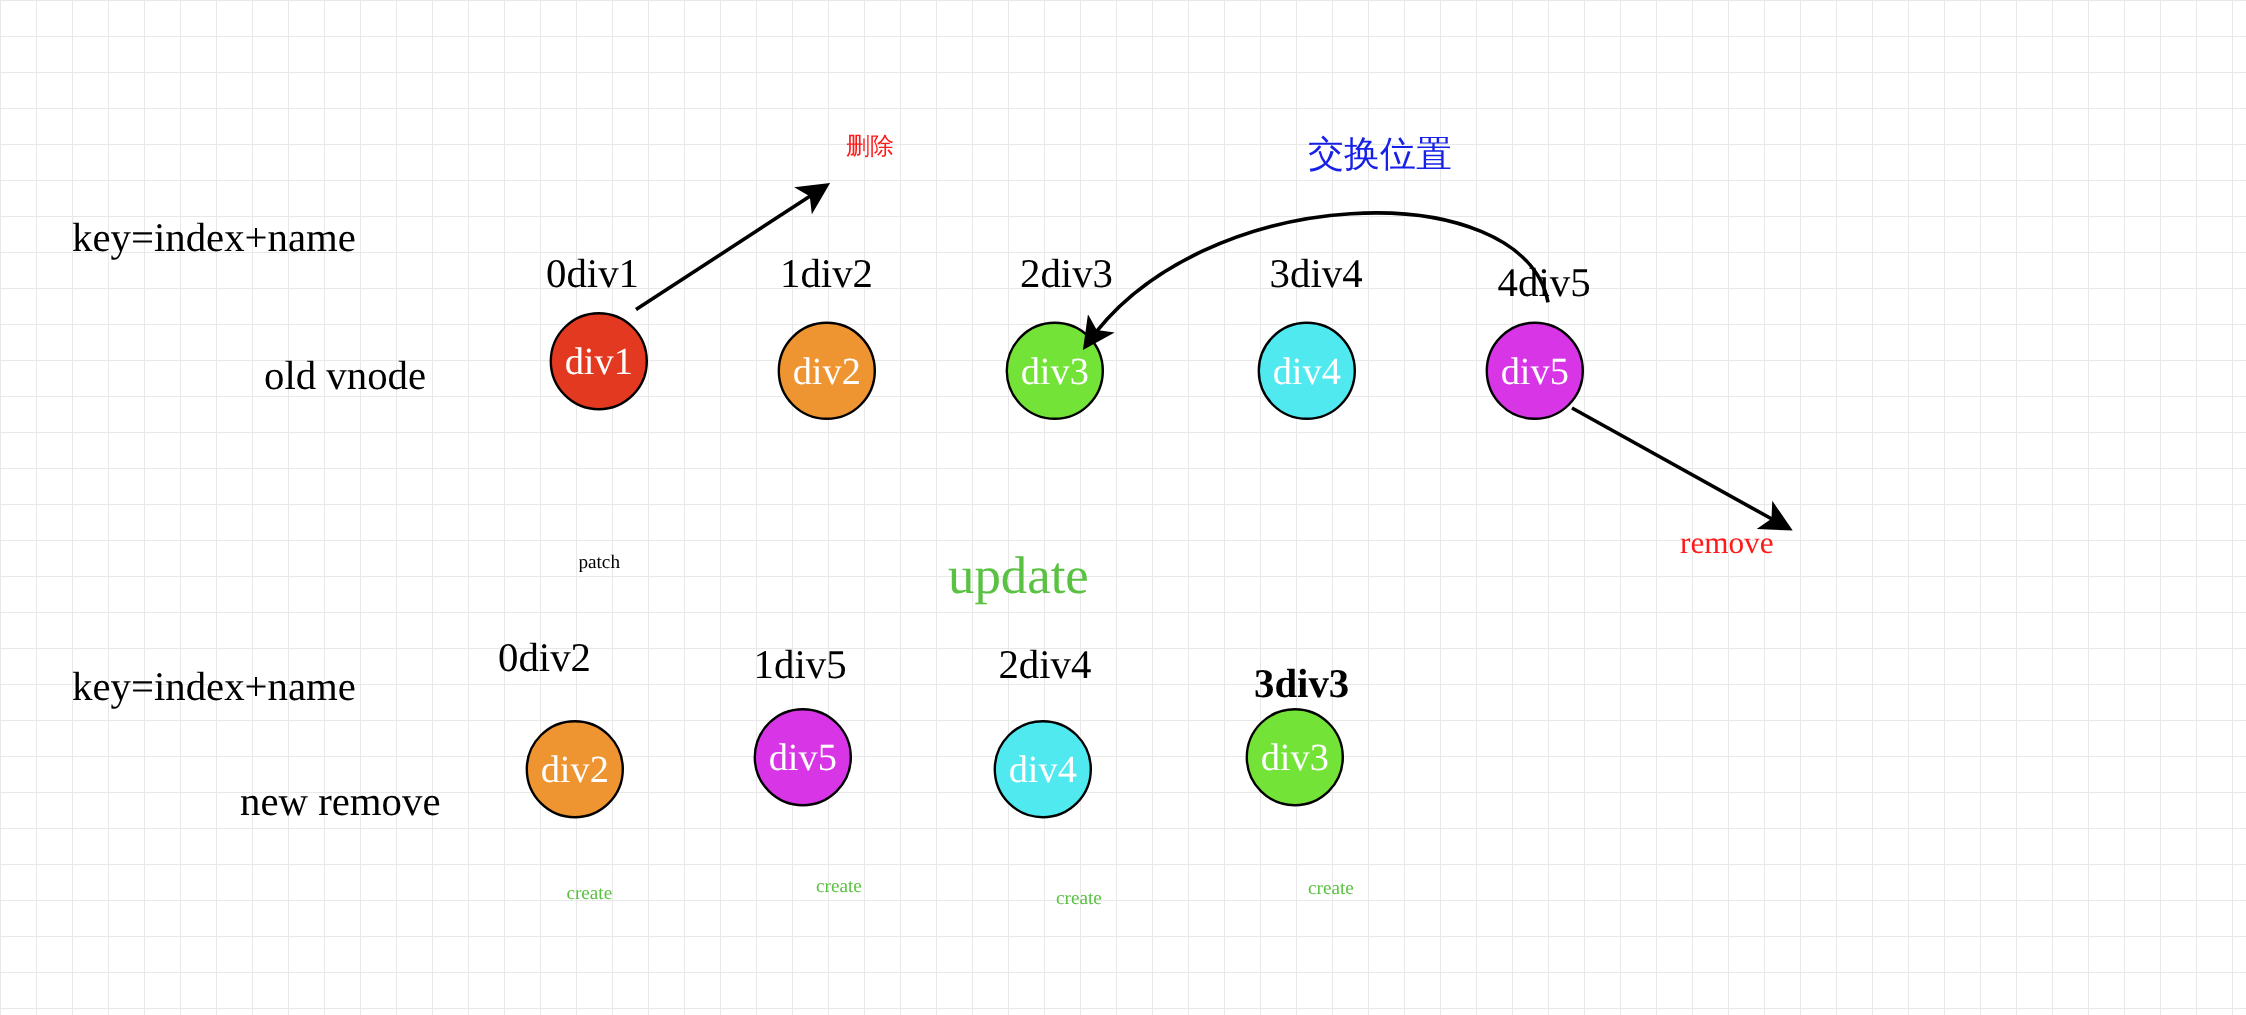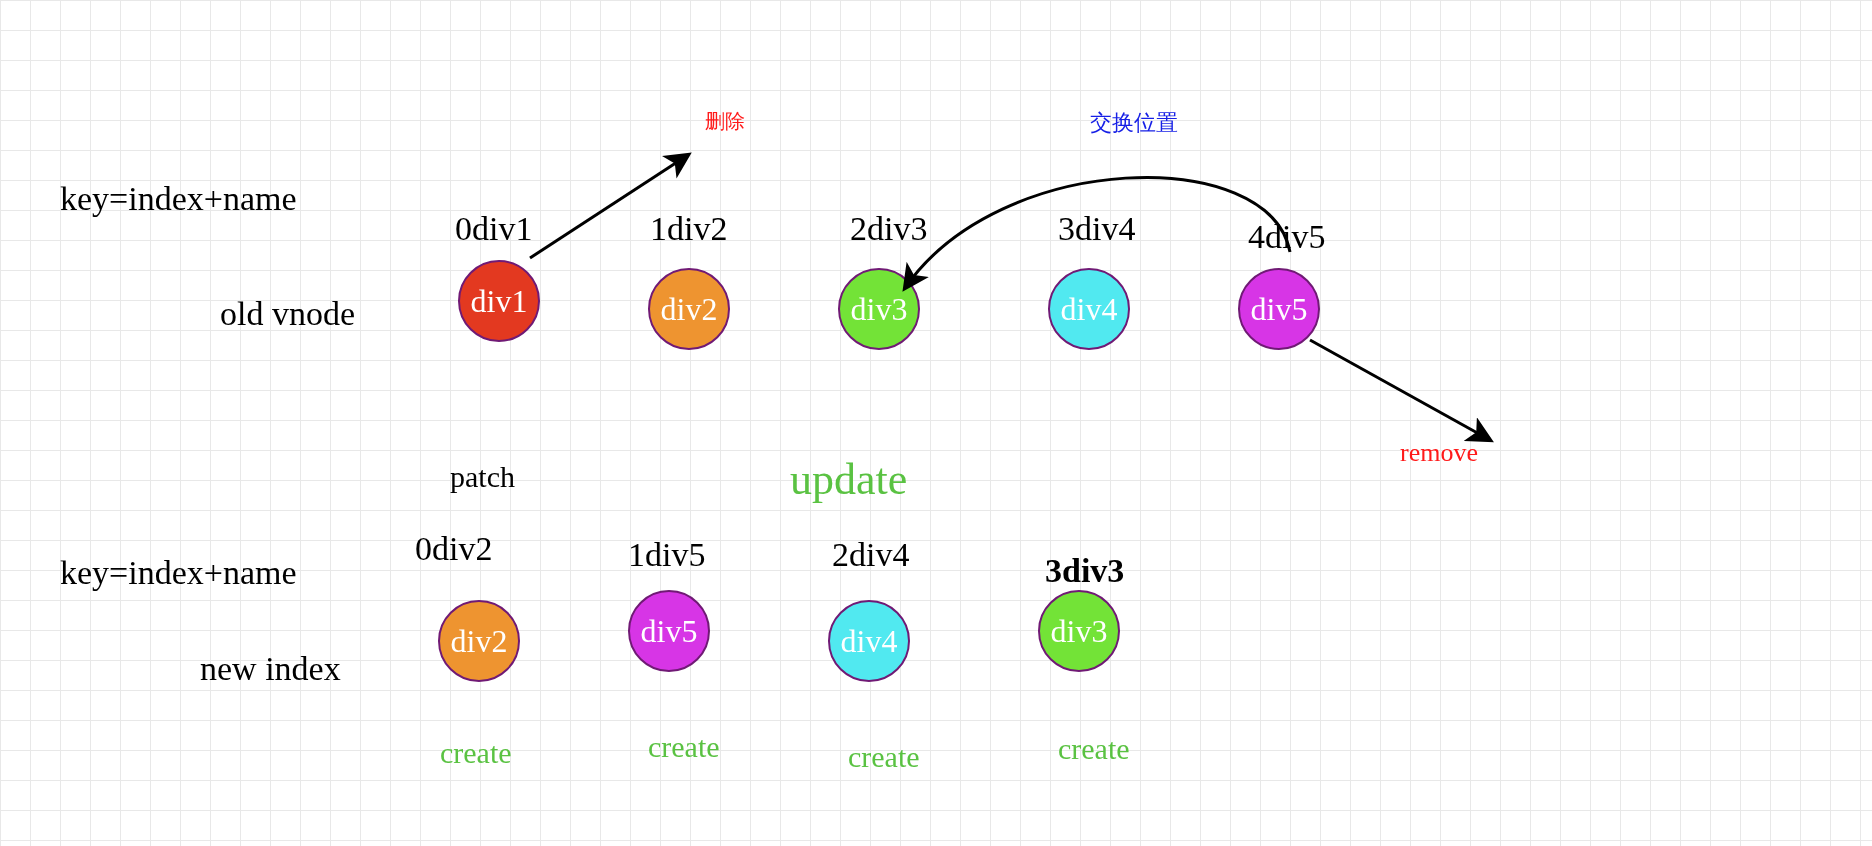--- a/index.html
+++ b/index.html
@@ -6,41 +6,41 @@
     font-family:"Times New Roman","SimSun","Songti SC",serif;
     background:#fff;
     background-image:
       linear-gradient(to right,#e8e8e8 1px,transparent 1px),
       linear-gradient(to bottom,#e8e8e8 1px,transparent 1px);
     background-size:30px 30px;
     color:#000;
   }
   .canvas{position:relative;width:1872px;height:846px;}
   .label{position:absolute;font-size:34px;white-space:nowrap;}
-  .label.small{font-size:30px;}
+  .label.small{font-size:16px;margin-left:32px;}
   .label.green{color:#5ac242;}
   .label.red{color:#ff1a1a;}
   .label.blue{color:#1720e6;}
   .node{position:absolute;width:82px;height:82px;border-radius:50%;
-    border:2px solid #701a75;box-sizing:border-box;
+    border:2px solid #000000;box-sizing:border-box;
     display:flex;align-items:center;justify-content:center;
     font-size:32px;color:#fff;}
   svg.arrows{position:absolute;left:0;top:0;width:100%;height:100%;pointer-events:none;}
 </style>
 </head>
 <body>
 <div class="canvas">
 
 <span class="label" style="left:60px;top:180px;">key=index+name</span>
 <span class="label" style="left:220px;top:295px;text-align:right;">old vnode</span>
 <span class="label" style="left:60px;top:554px;">key=index+name</span>
-<span class="label" style="left:200px;top:650px;">new index</span>
+<span class="label" style="left:200px;top:650px;">new remove</span>
 
 <span class="label red" style="left:705px;top:108px;font-size:20px;">删除</span>
-<span class="label blue" style="left:1090px;top:108px;font-size:22px;">交换位置</span>
+<span class="label blue" style="left:1090px;top:108px;font-size:30px;">交换位置</span>
 <span class="label small" style="left:450px;top:460px;">patch</span>
 <span class="label green" style="left:790px;top:454px;font-size:44px;">update</span>
 <span class="label red" style="left:1400px;top:438px;font-size:26px;">remove</span>
 
 <span class="label" style="left:455px;top:210px;">0div1</span>
 <div class="node" style="left: 458px; top: 260px; background-color: rgb(227, 57, 32);">
       <span>div1</span>
     </div>
 
 <span class="label" style="left:650px;top:210px;">1div2</span>

